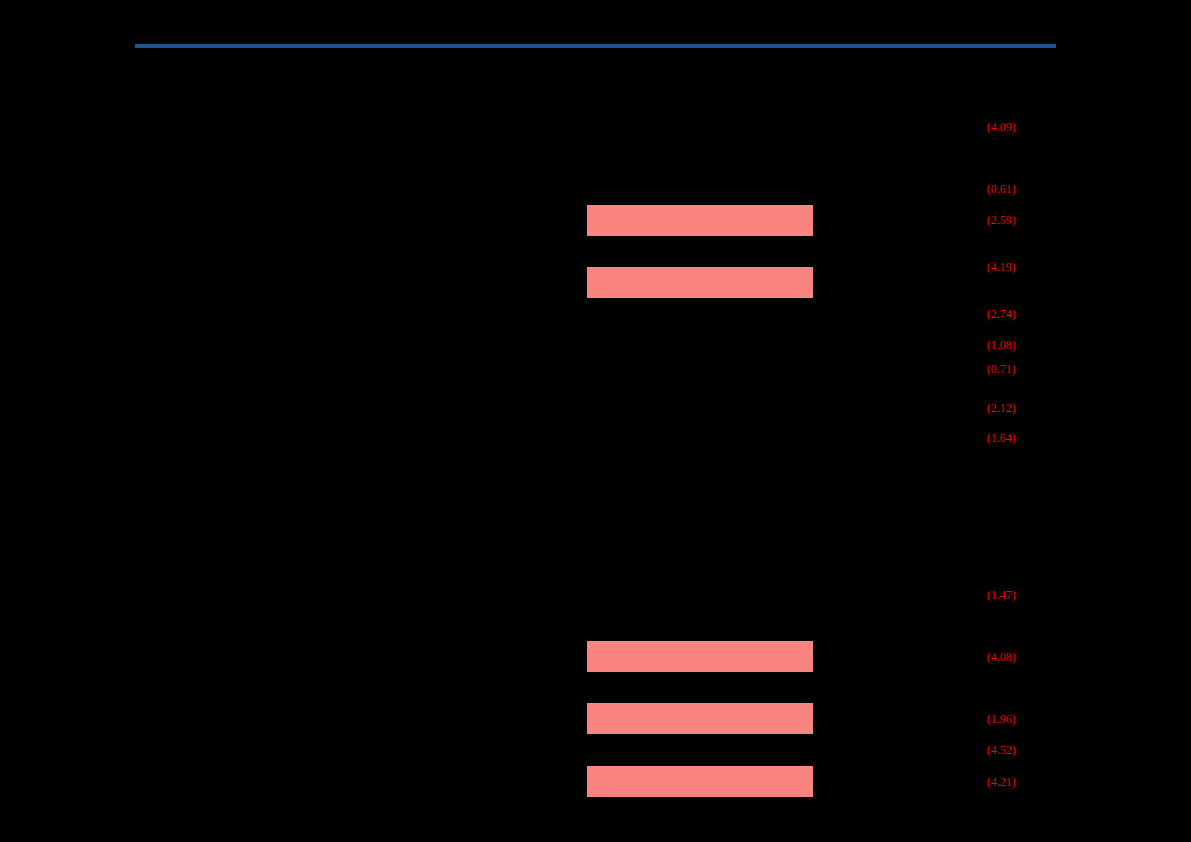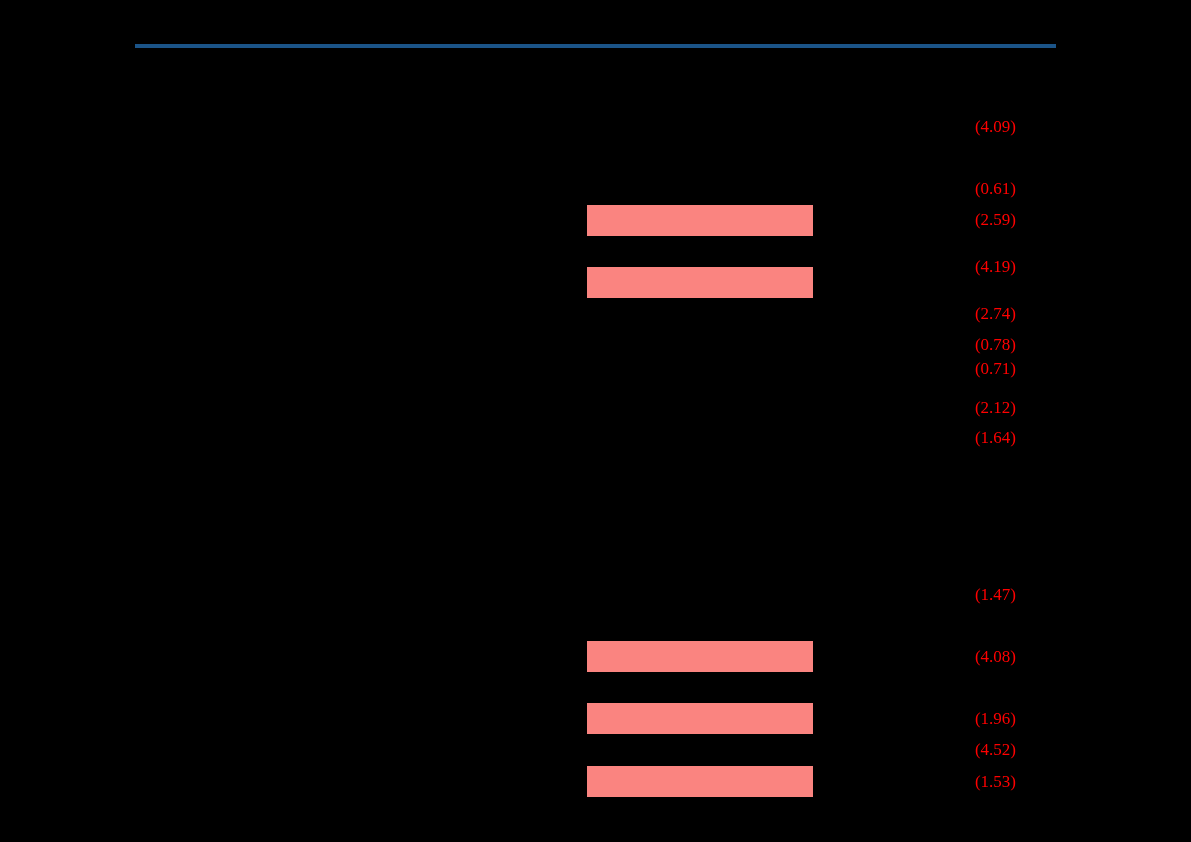--- a/index.html
+++ b/index.html
@@ -34,21 +34,21 @@
     line-height: 31px;
     text-align: center;
     white-space: pre;
   }
   .neg-value {
     position: absolute;
     right: 175px;
     height: 18px;
     line-height: 18px;
     color: #FF0000;
-    font-size: 17px;
+    font-size: 12px;
     text-align: center;
     white-space: pre;
   }
 </style>
 </head>
 <body>
 
 <div id="page">
 
   <div class="divider"></div>
@@ -67,23 +67,23 @@
   </div>
   <div class="date-cell" style="top:766px">
     <span>3 月 1 日</span>
   </div>
 
   <div class="neg-value" style="top:118px">(4.09)</div>
   <div class="neg-value" style="top:180px">(0.61)</div>
   <div class="neg-value" style="top:211px">(2.59)</div>
   <div class="neg-value" style="top:258px">(4.19)</div>
   <div class="neg-value" style="top:305px">(2.74)</div>
-  <div class="neg-value" style="top:336px">(0.78)</div>
+  <div class="neg-value" style="top:336px">(1.08)</div>
   <div class="neg-value" style="top:360px">(0.71)</div>
   <div class="neg-value" style="top:399px">(2.12)</div>
   <div class="neg-value" style="top:429px">(1.64)</div>
   <div class="neg-value" style="top:586px">(1.47)</div>
   <div class="neg-value" style="top:648px">(4.08)</div>
   <div class="neg-value" style="top:710px">(1.96)</div>
   <div class="neg-value" style="top:741px">(4.52)</div>
-  <div class="neg-value" style="top:773px">(1.53)</div>
+  <div class="neg-value" style="top:773px">(4.21)</div>
 
 </div>
 
 </body></html>

